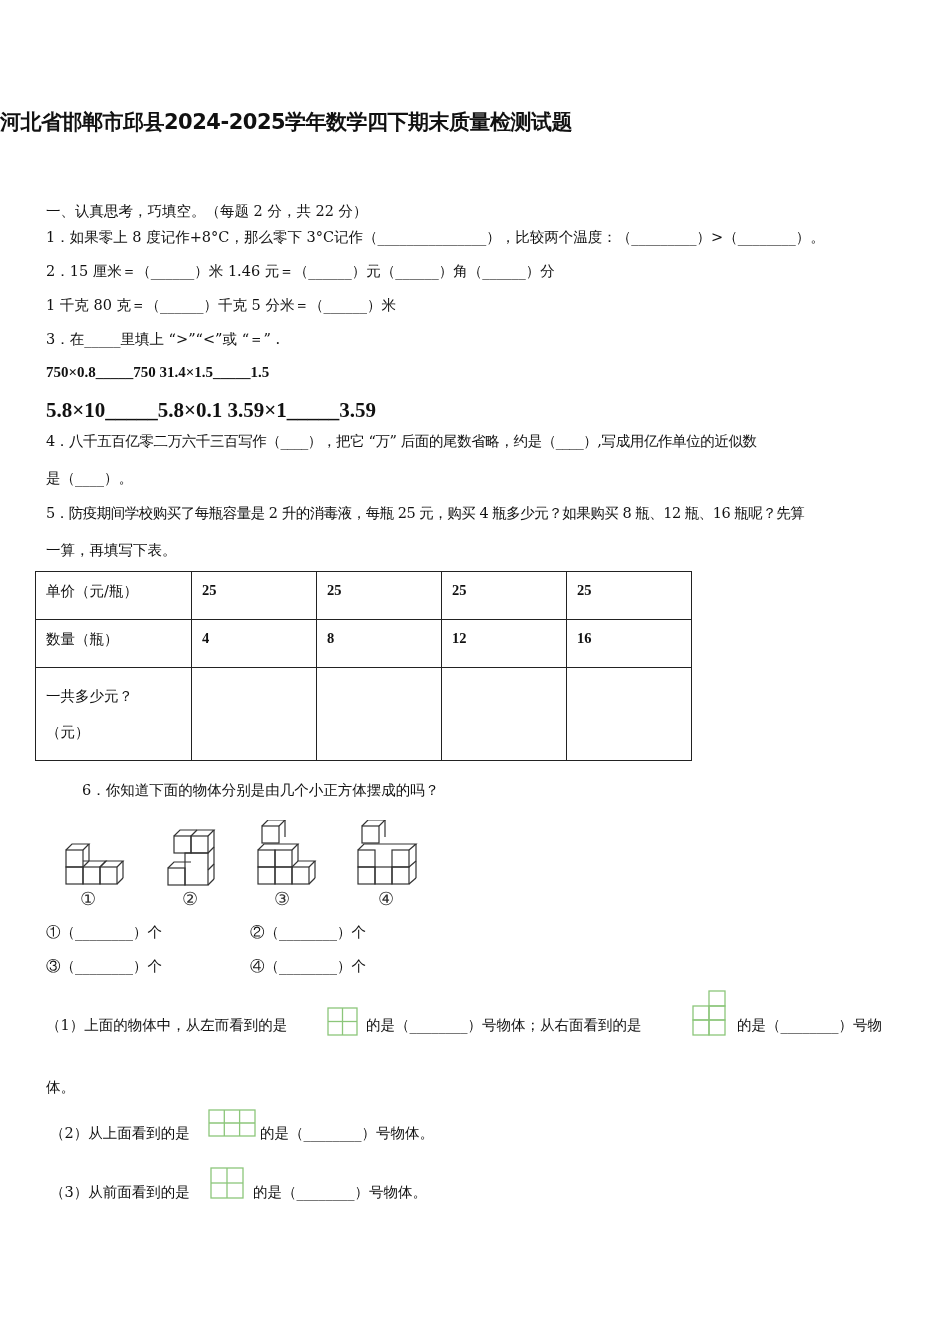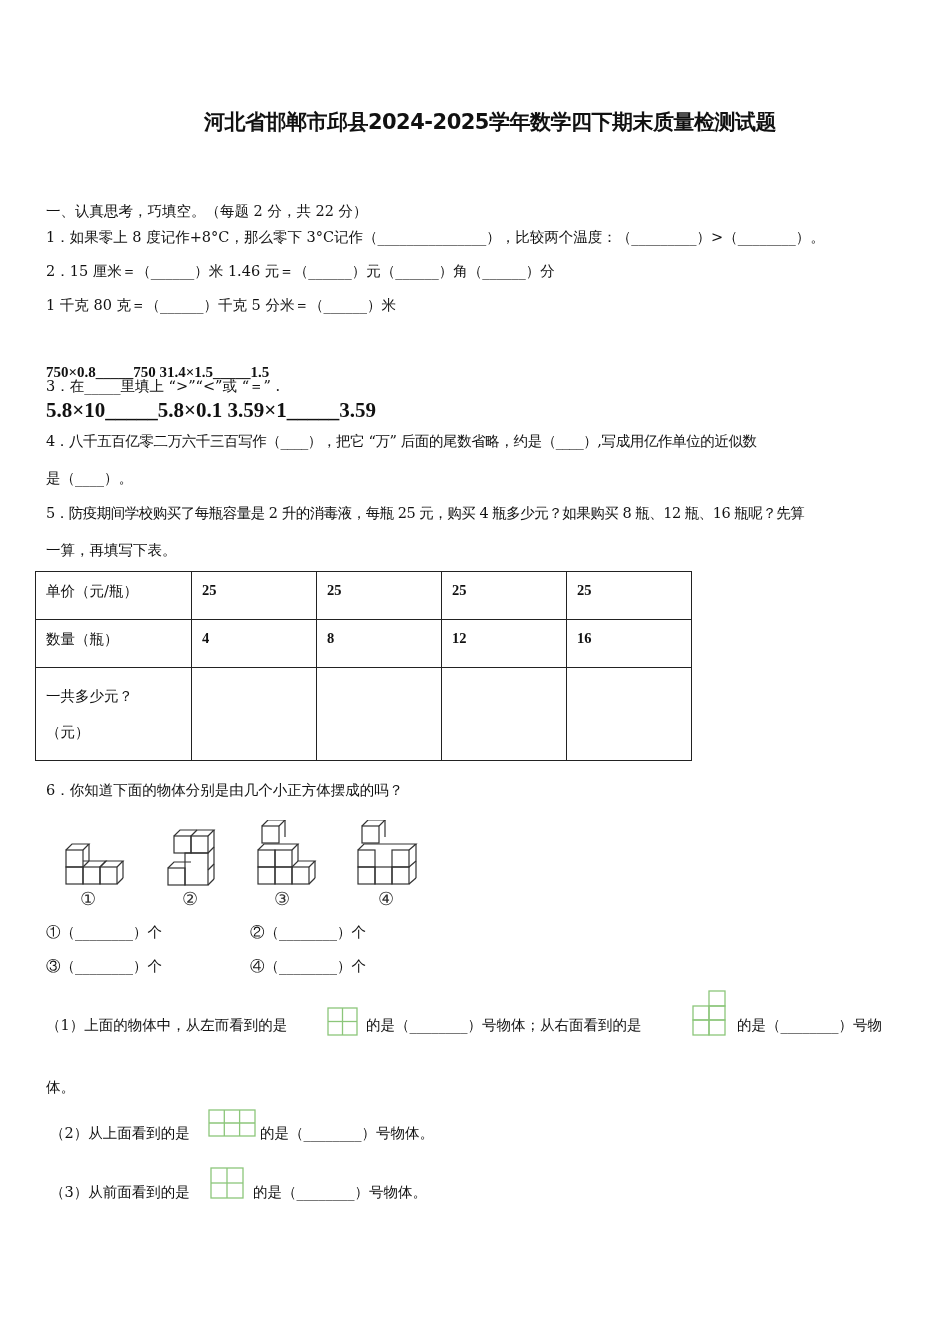--- a/index.html
+++ b/index.html
@@ -1,18 +1,18 @@
 <!DOCTYPE html>
 <html><head>
 <meta charset="utf-8">
 <style>
   html, body { margin: 0; padding: 0; background: #ffffff; }
   body { width: 950px; height: 1344px; position: relative; overflow: hidden;
          font-family: "DejaVu Serif", "Liberation Serif", serif; color: #111; }
-  .page-title { position: absolute; top: 108px; left: 0; width: 776px; text-align: right;
+  .page-title { position: absolute; top: 108px; left: 0; width: 776px; text-align: left;
                 font-family: "DejaVu Sans", "Liberation Sans", sans-serif; font-weight: bold;
                 font-size: 21px; letter-spacing: -0.5px; }
   .line { position: absolute; left: 46px; font-size: 14.5px; white-space: nowrap; }
   .bold { font-weight: bold; }
   .q4 { font-size: 14.5px; }
   table.data-table { position: absolute; left: 35px; top: 571px; border-collapse: collapse;
                      width: 657px; font-size: 14.5px; }
   table.data-table td { border: 1.5px solid #222; vertical-align: top; padding: 10px 10px; }
   table.data-table td.num { font-weight: bold; font-family: "Liberation Serif", serif; }
   .row1 td, .row2 td { height: 27px; }
@@ -26,21 +26,21 @@
 
 <div class="page-title">河北省邯郸市邱县2024-2025学年数学四下期末质量检测试题</div>
 
 <div class="line" style="top:202px;">一、认真思考，巧填空。（每题 2 分，共 22 分）</div>
 
 <div class="line" style="top:228px;">1．如果零上 8 度记作+8°C，那么零下 3°C记作（_______________），比较两个温度：（_________）&gt;（________）。</div>
 
 <div class="line" style="top:262px;">2．15 厘米＝（______）米  1.46 元＝（______）元（______）角（______）分</div>
 <div class="line" style="top:296px;">1 千克 80 克＝（______）千克    5 分米＝（______）米</div>
 
-<div class="line" style="top:330px;margin-top:47px;">3．在_____里填上 “&gt;”“&lt;”或 “＝” .</div>
+<div class="line" style="top:330px;">3．在_____里填上 “&gt;”“&lt;”或 “＝” .</div>
 <div class="line bold" style="top:364px; font-family:'Liberation Serif',serif; font-size:15px;">750×0.8_____750    31.4×1.5_____1.5</div>
 <div class="line bold" style="top:398px; font-family:'Liberation Serif',serif; font-size:21px;">5.8×10_____5.8×0.1    3.59×1_____3.59</div>
 
 <div class="line q4" style="top:432px; letter-spacing:-0.4px;">4．八千五百亿零二万六千三百写作（____），把它 “万” 后面的尾数省略，约是（____）,写成用亿作单位的近似数</div>
 <div class="line q4" style="top:469px;">是（____）。</div>
 
 <div class="line" style="top:504px; letter-spacing:-0.5px;">5．防疫期间学校购买了每瓶容量是 2 升的消毒液，每瓶 25 元，购买 4 瓶多少元？如果购买 8 瓶、12 瓶、16 瓶呢？先算</div>
 <div class="line" style="top:541px;text-align:right;">一算，再填写下表。</div>
 
 <table class="data-table">
@@ -65,21 +65,21 @@
       <div>（元）</div>
     </td>
     <td></td>
     <td></td>
     <td></td>
     <td></td>
   </tr>
 </tbody>
   </table>
 
-<div class="line" style="top:781px;">6．你知道下面的物体分别是由几个小正方体摆成的吗？</div>
+<div class="line" style="top:781px;margin-left:36px;">6．你知道下面的物体分别是由几个小正方体摆成的吗？</div>
 
 <div class="fig" style="left:64px; top:833px;">
   <svg width="62" height="54" viewBox="0 0 62 54" fill="none" stroke="#333" stroke-width="1.2">
     <rect x="2" y="17" width="17" height="17"></rect>
       <rect x="2" y="34" width="17" height="17"></rect>
     <rect x="19" y="34" width="17" height="17"></rect>
       <rect x="36" y="34" width="17" height="17"></rect>
     <polyline points="2,17 8,11 25,11 19,17"></polyline>
       <line x1="25" y1="11" x2="25" y2="28"></line>
     <polyline points="19,28 25,28 42,28 36,34"></polyline>

